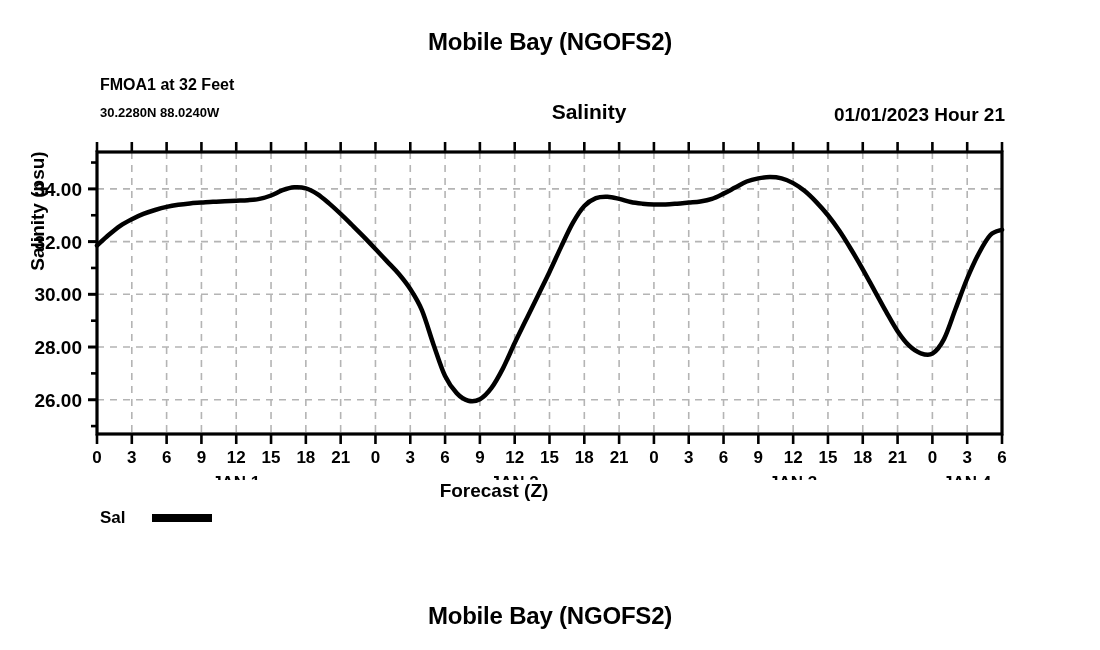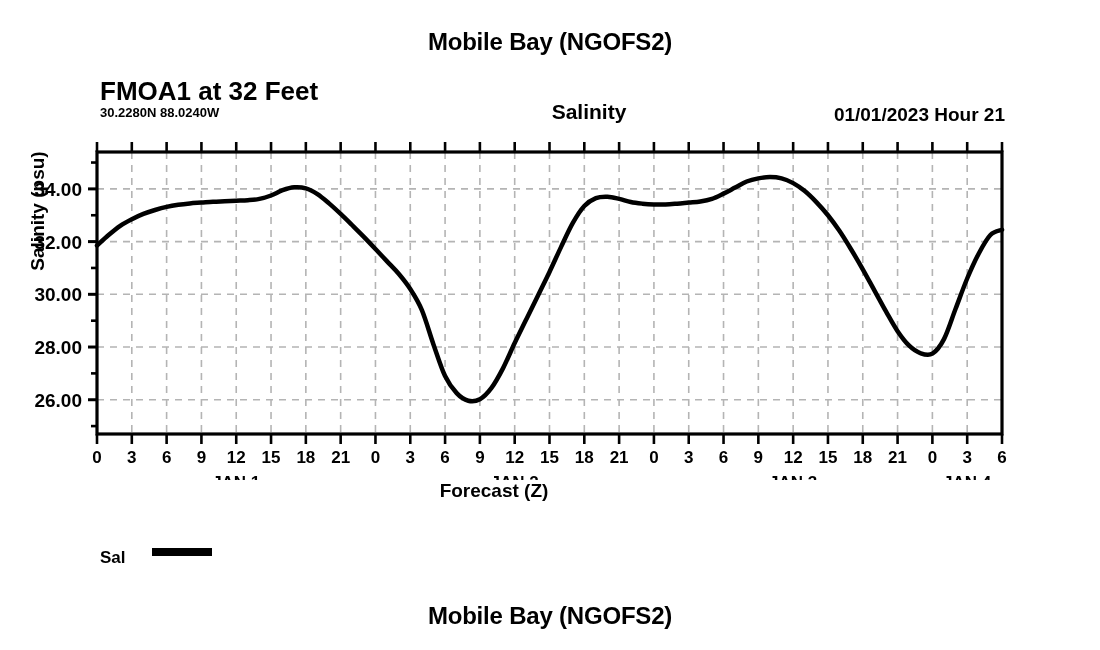--- a/index.html
+++ b/index.html
@@ -36,21 +36,21 @@
     left: 0; top: 602px;
     width: 1100px;
     text-align: center;
     font-size: 24px;
     font-weight: bold;
     letter-spacing: -0.2px;
   }
   .meta-left-1 {
     position: absolute;
     left: 100px; top: 76px;
-    font-size: 26px;
+    font-size: 16px;
     font-weight: bold;
   }
   .meta-left-2 {
     position: absolute;
     left: 100px; top: 105px;
     font-size: 13px;
     font-weight: bold;
   }
   .meta-center {
     position: absolute;
@@ -84,23 +84,22 @@
     left: 0; top: 480px;
     width: 988px;
     text-align: center;
     font-size: 19px;
     font-weight: bold;
   }
   .legend {
     position: absolute;
     left: 100px; top: 508px;
     display: flex;
-    align-items: flex-start;
+    align-items: center;
     gap: 26px;
-    margin-top: 40px;
   }
   .legend-label {
     font-size: 17px;
     font-weight: bold;
   }
   .legend-swatch {
     width: 60px;
     height: 8px;
     background: #000000;
   }

